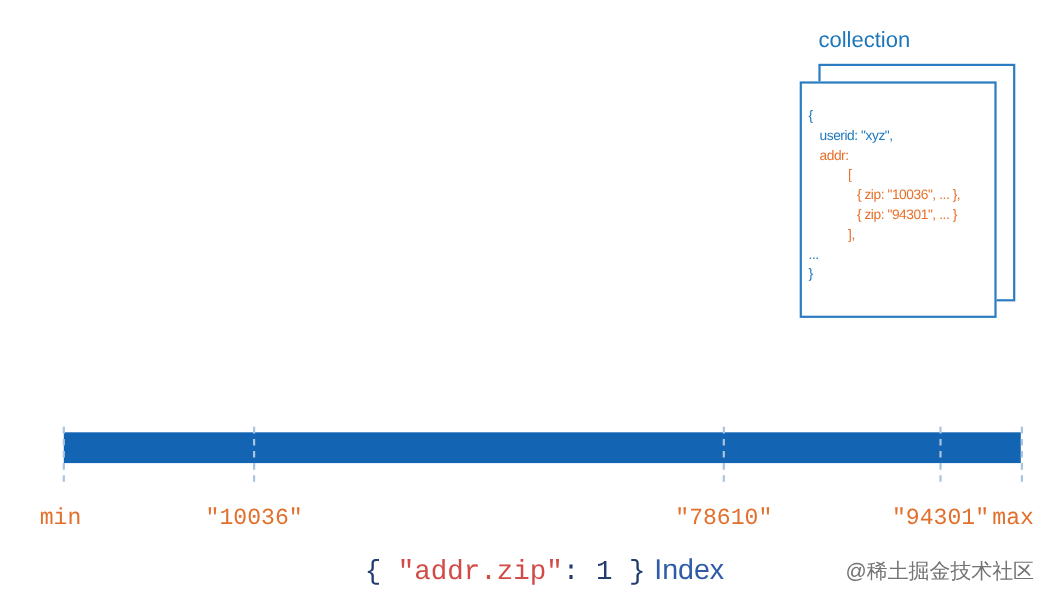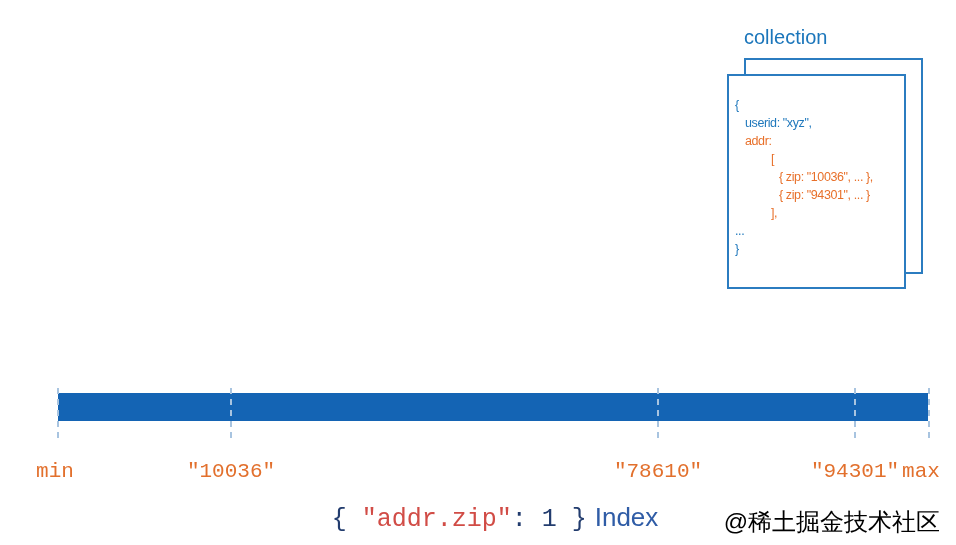--- a/index.html
+++ b/index.html
@@ -51,21 +51,21 @@
     text-align: center; white-space: pre;
   }
   .cap-mono  { font-family: "Liberation Mono", monospace; font-size: 25px; }
   .cap-navy  { color: #223c6e; }
   .cap-red   { color: #d14c46; }
   .cap-index { font-size: 26px; color: #2f5ca6; padding-left: 8px; margin-top: 20px; }
 
   
   .watermark {
     position: absolute; right: 16px; top: 506px;
-    font-size: 24px; color: #000000;
+    font-size: 19px; color: #737373;
   }
 </style>
 </head>
 <body>
 
 <div>
   <div class="collection-label">collection</div>
   <div class="card card-back"></div>
   <div class="card card-front">
     <div class="doc" id="doc-lines">

